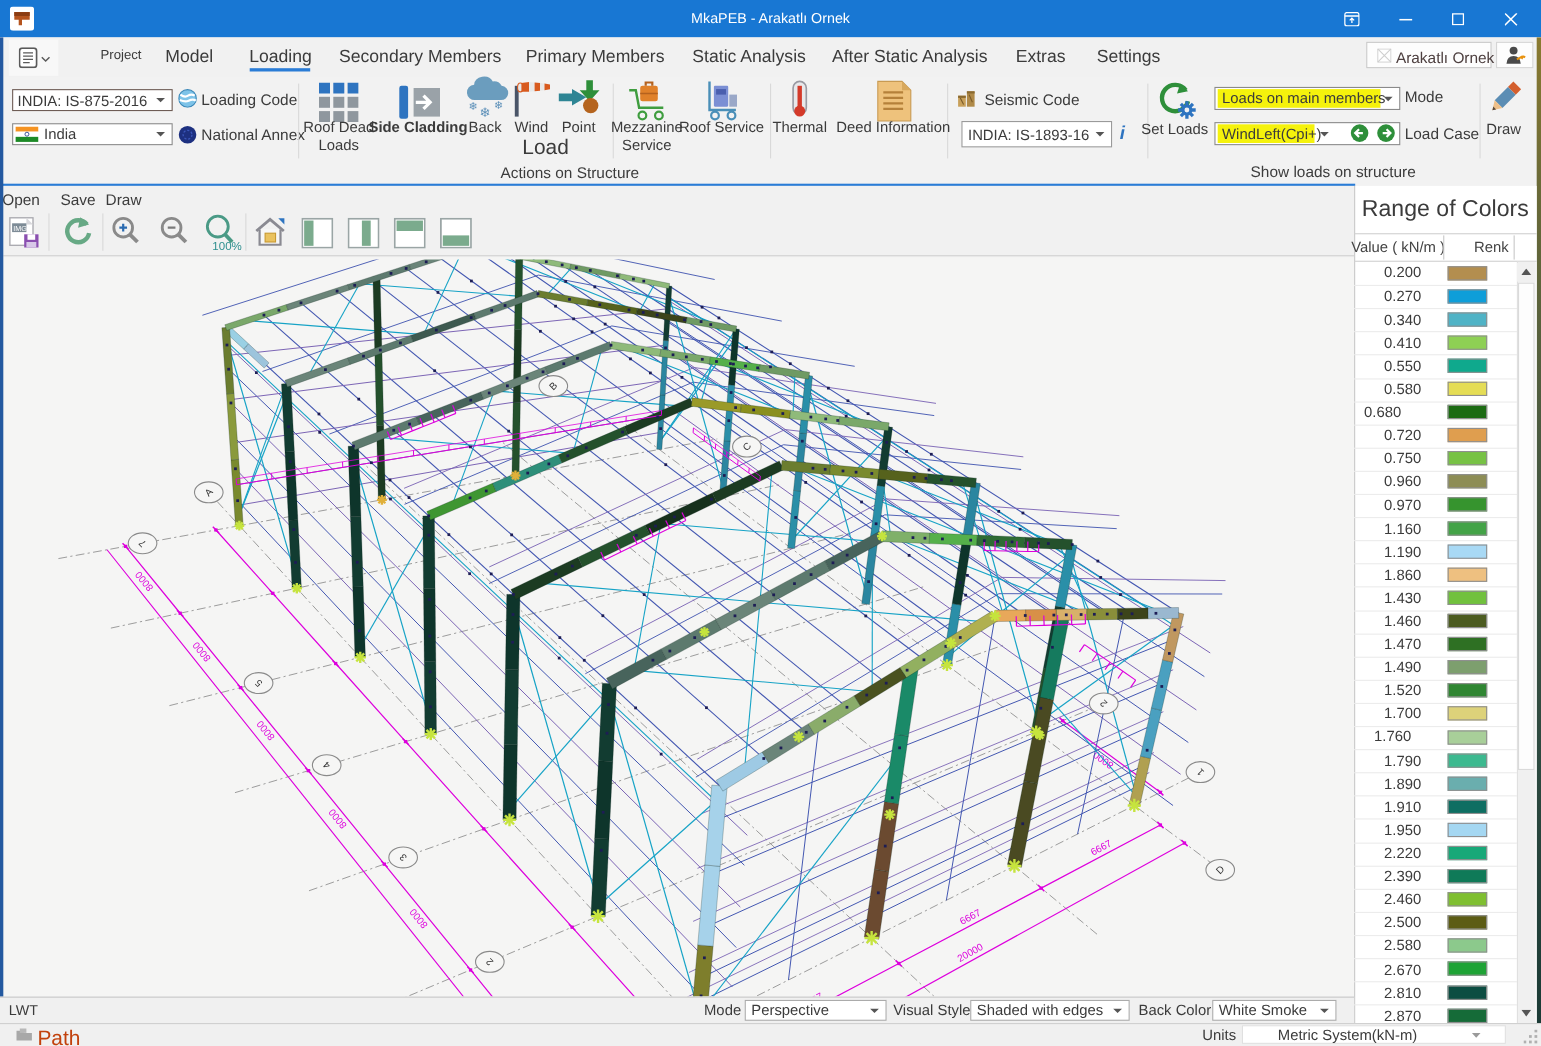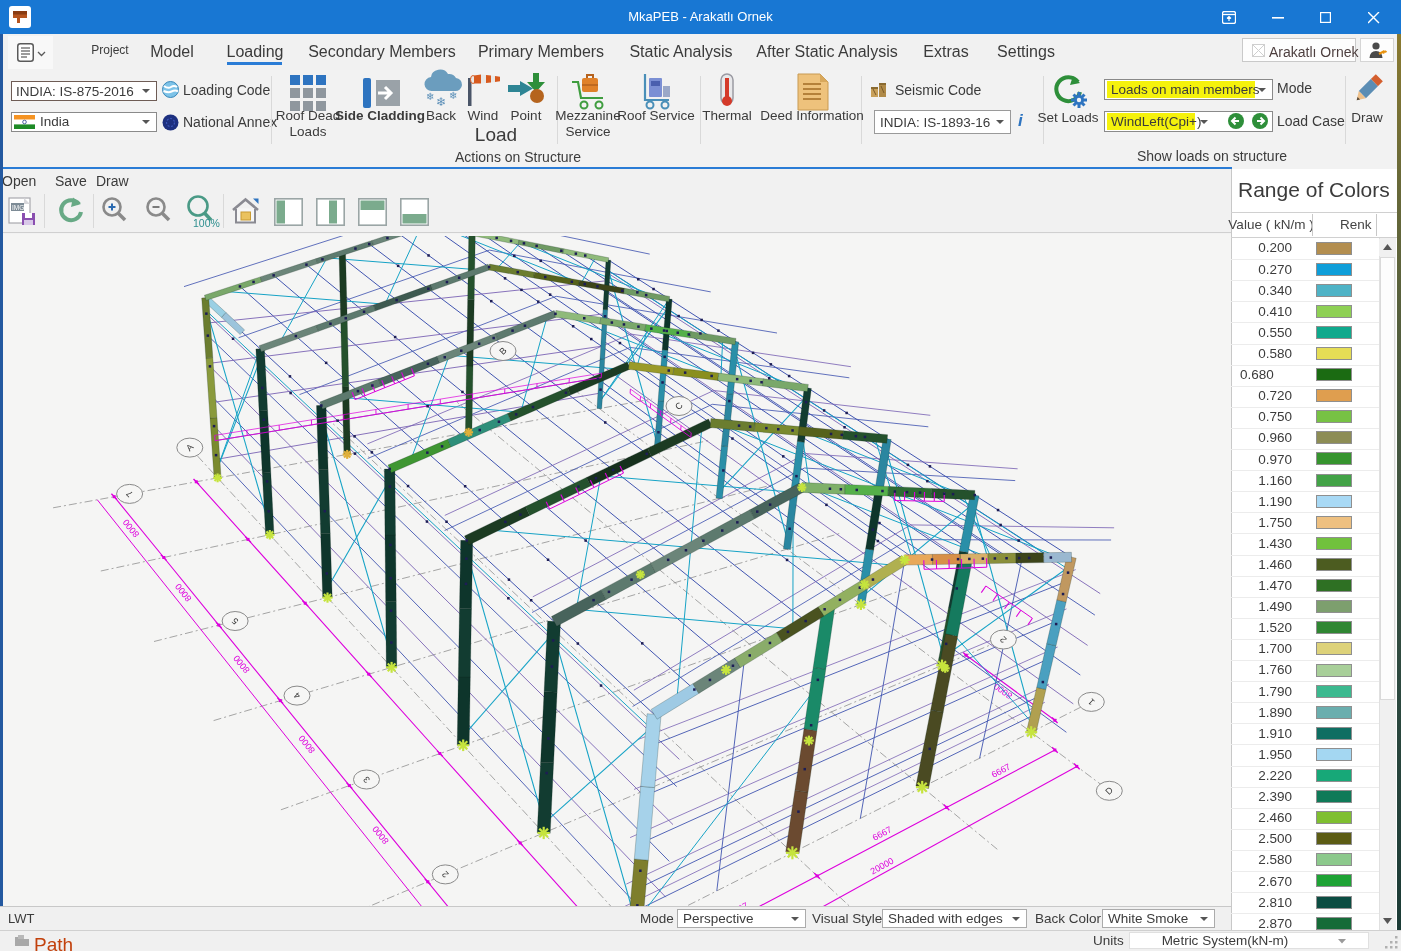--- a/index.html
+++ b/index.html
@@ -1041,42 +1041,42 @@
 <div class="abs" style="left:1231px;top:449px;width:148px;height:1px;background:#ececec;"></div>
 <div class="tx" style="left:1240px;top:452px;width:52px;text-align:right;font-size:13.5px;">0.970</div>
 <div class="abs" style="left:1316px;top:452px;width:36px;height:13px;background:#36942e;border:1px solid #8f8f8f;"></div>
 <div class="abs" style="left:1231px;top:470px;width:148px;height:1px;background:#ececec;"></div>
 <div class="tx" style="left:1240px;top:473px;width:52px;text-align:right;font-size:13.5px;">1.160</div>
 <div class="abs" style="left:1316px;top:474px;width:36px;height:13px;background:#43a347;border:1px solid #8f8f8f;"></div>
 <div class="abs" style="left:1231px;top:491px;width:148px;height:1px;background:#ececec;"></div>
 <div class="tx" style="left:1240px;top:494px;width:52px;text-align:right;font-size:13.5px;">1.190</div>
 <div class="abs" style="left:1316px;top:495px;width:36px;height:13px;background:#a8d9f5;border:1px solid #8f8f8f;"></div>
 <div class="abs" style="left:1231px;top:512px;width:148px;height:1px;background:#ececec;"></div>
-<div class="tx" style="left:1240px;top:515px;width:52px;text-align:right;font-size:13.5px;">1.750</div>
+<div class="tx" style="left:1240px;top:515px;width:52px;text-align:right;font-size:13.5px;">1.860</div>
 <div class="abs" style="left:1316px;top:516px;width:36px;height:13px;background:#eec080;border:1px solid #8f8f8f;"></div>
 <div class="abs" style="left:1231px;top:533px;width:148px;height:1px;background:#ececec;"></div>
 <div class="tx" style="left:1240px;top:536px;width:52px;text-align:right;font-size:13.5px;">1.430</div>
 <div class="abs" style="left:1316px;top:537px;width:36px;height:13px;background:#71c13d;border:1px solid #8f8f8f;"></div>
 <div class="abs" style="left:1231px;top:555px;width:148px;height:1px;background:#ececec;"></div>
 <div class="tx" style="left:1240px;top:557px;width:52px;text-align:right;font-size:13.5px;">1.460</div>
 <div class="abs" style="left:1316px;top:558px;width:36px;height:13px;background:#4c5c20;border:1px solid #8f8f8f;"></div>
 <div class="abs" style="left:1231px;top:576px;width:148px;height:1px;background:#ececec;"></div>
 <div class="tx" style="left:1240px;top:578px;width:52px;text-align:right;font-size:13.5px;">1.470</div>
 <div class="abs" style="left:1316px;top:579px;width:36px;height:13px;background:#2e7023;border:1px solid #8f8f8f;"></div>
 <div class="abs" style="left:1231px;top:597px;width:148px;height:1px;background:#ececec;"></div>
 <div class="tx" style="left:1240px;top:599px;width:52px;text-align:right;font-size:13.5px;">1.490</div>
 <div class="abs" style="left:1316px;top:600px;width:36px;height:13px;background:#7d9f6e;border:1px solid #8f8f8f;"></div>
 <div class="abs" style="left:1231px;top:618px;width:148px;height:1px;background:#ececec;"></div>
 <div class="tx" style="left:1240px;top:620px;width:52px;text-align:right;font-size:13.5px;">1.520</div>
 <div class="abs" style="left:1316px;top:621px;width:36px;height:13px;background:#2f8632;border:1px solid #8f8f8f;"></div>
 <div class="abs" style="left:1231px;top:639px;width:148px;height:1px;background:#ececec;"></div>
 <div class="tx" style="left:1240px;top:641px;width:52px;text-align:right;font-size:13.5px;">1.700</div>
 <div class="abs" style="left:1316px;top:642px;width:36px;height:13px;background:#ddd27a;border:1px solid #8f8f8f;"></div>
 <div class="abs" style="left:1231px;top:660px;width:148px;height:1px;background:#ececec;"></div>
-<div class="tx" style="left:1240px;top:662px;width:52px;text-align:right;font-size:13.5px;">1.760</div>
+<div class="tx" style="left:1240px;top:662px;width:52px;text-align:center;font-size:13.5px;">1.760</div>
 <div class="abs" style="left:1316px;top:664px;width:36px;height:13px;background:#a8cf99;border:1px solid #8f8f8f;"></div>
 <div class="abs" style="left:1231px;top:681px;width:148px;height:1px;background:#ececec;"></div>
 <div class="tx" style="left:1240px;top:684px;width:52px;text-align:right;font-size:13.5px;">1.790</div>
 <div class="abs" style="left:1316px;top:685px;width:36px;height:13px;background:#3cb98f;border:1px solid #8f8f8f;"></div>
 <div class="abs" style="left:1231px;top:702px;width:148px;height:1px;background:#ececec;"></div>
 <div class="tx" style="left:1240px;top:705px;width:52px;text-align:right;font-size:13.5px;">1.890</div>
 <div class="abs" style="left:1316px;top:706px;width:36px;height:13px;background:#6aaeae;border:1px solid #8f8f8f;"></div>
 <div class="abs" style="left:1231px;top:723px;width:148px;height:1px;background:#ececec;"></div>
 <div class="tx" style="left:1240px;top:726px;width:52px;text-align:right;font-size:13.5px;">1.910</div>
 <div class="abs" style="left:1316px;top:727px;width:36px;height:13px;background:#0e6e62;border:1px solid #8f8f8f;"></div>

